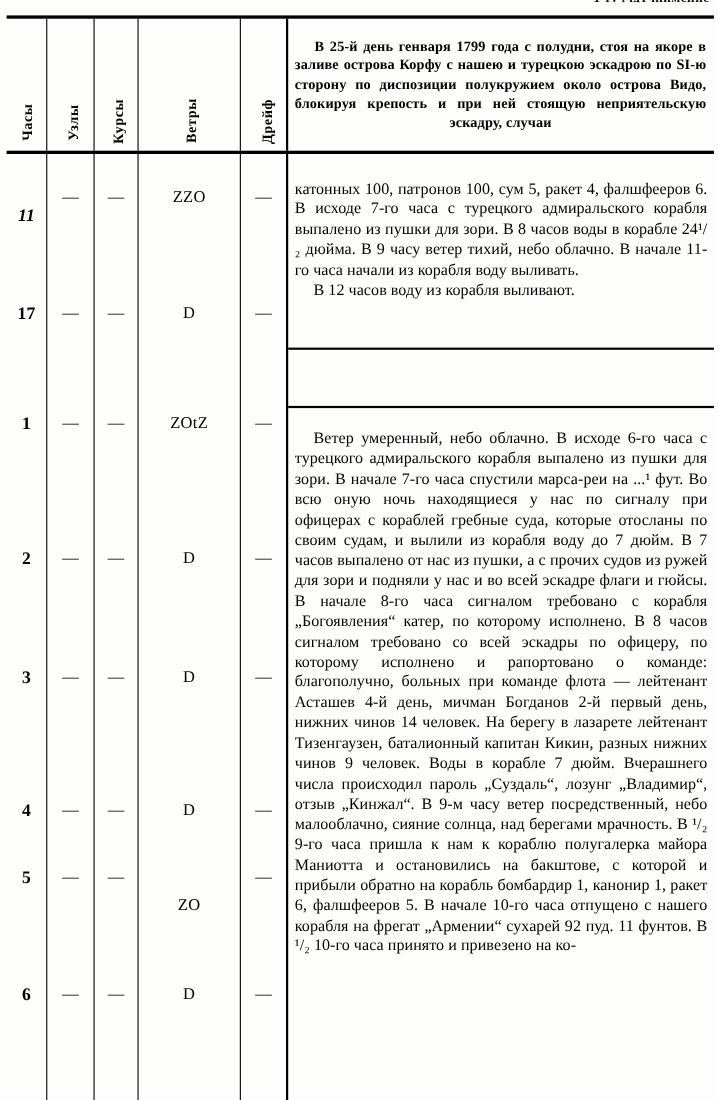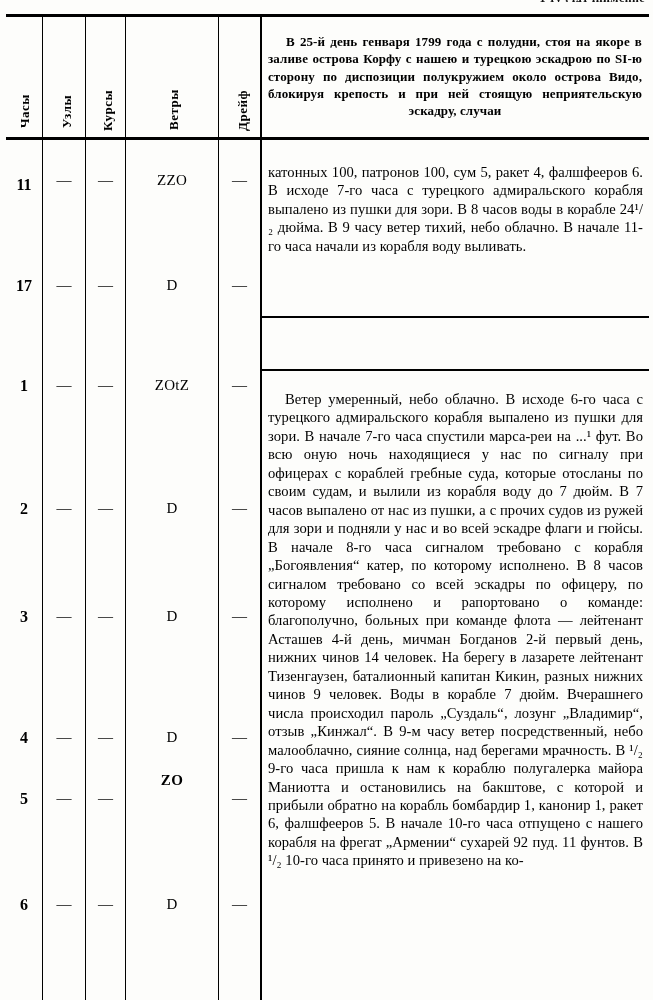--- a/index.html
+++ b/index.html
@@ -141,21 +141,21 @@
   <div class="vline thick" style="left:260px; top:140px; height:860px;"></div>
 
   <div class="vcap" style="left:17px;  top:128px;">Часы</div>
   <div class="vcap" style="left:59px;  top:128px;">Узлы</div>
   <div class="vcap" style="left:100px; top:131px;">Курсы</div>
   <div class="vcap" style="left:166px; top:130px;">Ветры</div>
   <div class="vcap" style="left:235px; top:131px;">Дрейф</div>
 
   <div class="headnote">В 25-й день генваря 1799 года с полудни, стоя на якоре в заливе острова Корфу с нашею и турецкою эскадрою по SI-ю сторону по диспозиции полукружием около острова Видо, блокируя крепость и при ней стоящую неприятельскую эскадру, случаи</div>
 
-  <div class="cell hour" style="left:6px;  top:176px; width:36px;">11</div>
+  <div class="cell hour" style="left:6px;  top:188px; width:36px;font-style:italic;">11</div>
   <div class="cell dash" style="left:43px; top:172px; width:42px;">—</div>
   <div class="cell dash" style="left:86px; top:172px; width:39px;">—</div>
   <div class="cell wind" style="left:126px;top:172px; width:92px;">ZZO</div>
   <div class="cell dash" style="left:219px;top:172px; width:41px;">—</div>
 
   <div class="cell hour" style="left:6px;  top:277px; width:36px;">17</div>
   <div class="cell dash" style="left:43px; top:277px; width:42px;">—</div>
   <div class="cell dash" style="left:86px; top:277px; width:39px;">—</div>
   <div class="cell wind" style="left:126px;top:277px; width:92px;">D</div>
   <div class="cell dash" style="left:219px;top:277px; width:41px;">—</div>
@@ -180,31 +180,32 @@
 
   <div class="cell hour" style="left:6px;  top:729px; width:36px;">4</div>
   <div class="cell dash" style="left:43px; top:729px; width:42px;">—</div>
   <div class="cell dash" style="left:86px; top:729px; width:39px;">—</div>
   <div class="cell wind" style="left:126px;top:729px; width:92px;">D</div>
   <div class="cell dash" style="left:219px;top:729px; width:41px;">—</div>
 
   <div class="cell hour" style="left:6px;  top:790px; width:36px;">5</div>
   <div class="cell dash" style="left:43px; top:790px; width:42px;">—</div>
   <div class="cell dash" style="left:86px; top:790px; width:39px;">—</div>
-  <div class="cell wind" style="left:126px;top:772px; width:92px;font-weight:bold;">ZO</div>
+  <div class="cell wind" style="left:126px;top:815px; width:92px;">ZO</div>
   <div class="cell dash" style="left:219px;top:790px; width:41px;">—</div>
 
   <div class="cell hour" style="left:6px;  top:896px; width:36px;">6</div>
   <div class="cell dash" style="left:43px; top:896px; width:42px;">—</div>
   <div class="cell dash" style="left:86px; top:896px; width:39px;">—</div>
   <div class="cell wind" style="left:126px;top:896px; width:92px;">D</div>
   <div class="cell dash" style="left:219px;top:896px; width:41px;">—</div>
 
   <div class="body-col" style="top:163px;">
     <p>катонных 100, патронов 100, сум 5, ракет 4, фалшфееров 6. В исходе 7-го часа с турецкого адмиральского корабля выпалено из пушки для зори. В 8 часов воды в корабле 24¹/₂ дюйма. В 9 часу ветер тихий, небо облачно. В начале 11-го часа начали из корабля воду выливать.</p>
+    <p class="ind">В 12 часов воду из корабля выливают.</p>
   </div>
 
   <div class="subhead-rule" style="top:316px;"></div>
   <div class="subhead-rule" style="top:369px;"></div>
 
   <div class="body-col" style="top:390px;">
     <p class="ind">Ветер умеренный, небо облачно. В исходе 6-го часа с турецкого адмиральского корабля выпалено из пушки для зори. В начале 7-го часа спустили марса-реи на ...¹ фут. Во всю оную ночь находящиеся у нас по сигналу при офицерах с кораблей гребные суда, которые отосланы по своим судам, и вылили из корабля воду до 7 дюйм. В 7 часов выпалено от нас из пушки, а с прочих судов из ружей для зори и подняли у нас и во всей эскадре флаги и гюйсы. В начале 8-го часа сигналом требовано с корабля „Богоявления“ катер, по которому исполнено. В 8 часов сигналом требовано со всей эскадры по офицеру, по которому исполнено и рапортовано о команде: благополучно, больных при команде флота — лейтенант Асташев 4-й день, мичман Богданов 2-й первый день, нижних чинов 14 человек. На берегу в лазарете лейтенант Тизенгаузен, баталионный капитан Кикин, разных нижних чинов 9 человек. Воды в корабле 7 дюйм. Вчерашнего числа происходил пароль „Суздаль“, лозунг „Владимир“, отзыв „Кинжал“. В 9-м часу ветер посредственный, небо малооблачно, сияние солнца, над берегами мрачность. В ¹/₂ 9-го часа пришла к нам к кораблю полугалерка майора Маниотта и остановились на бакштове, с которой и прибыли обратно на корабль бомбардир 1, канонир 1, ракет 6, фалшфееров 5. В начале 10-го часа отпущено с нашего корабля на фрегат „Армении“ сухарей 92 пуд. 11 фунтов. В ¹/₂ 10-го часа принято и привезено на ко-</p>
   </div>
 
 </div>

